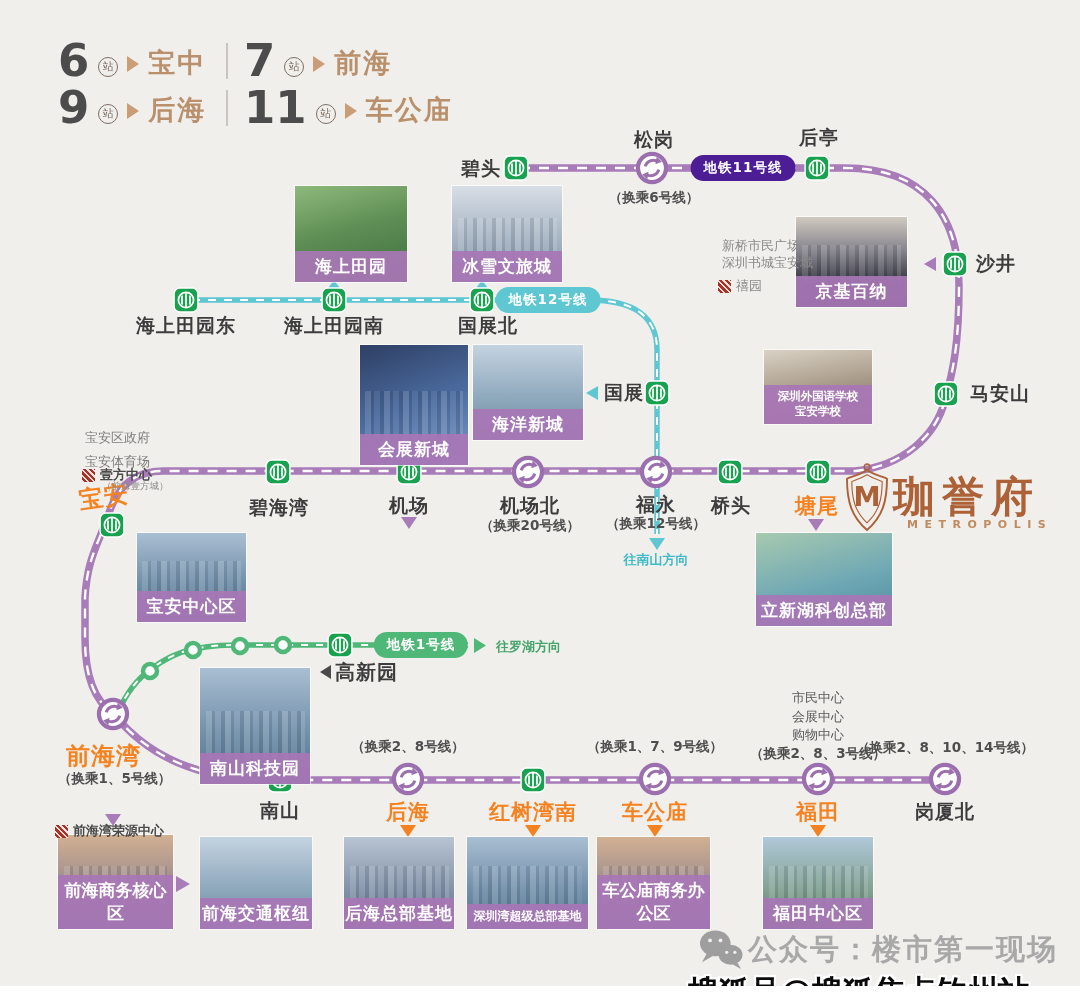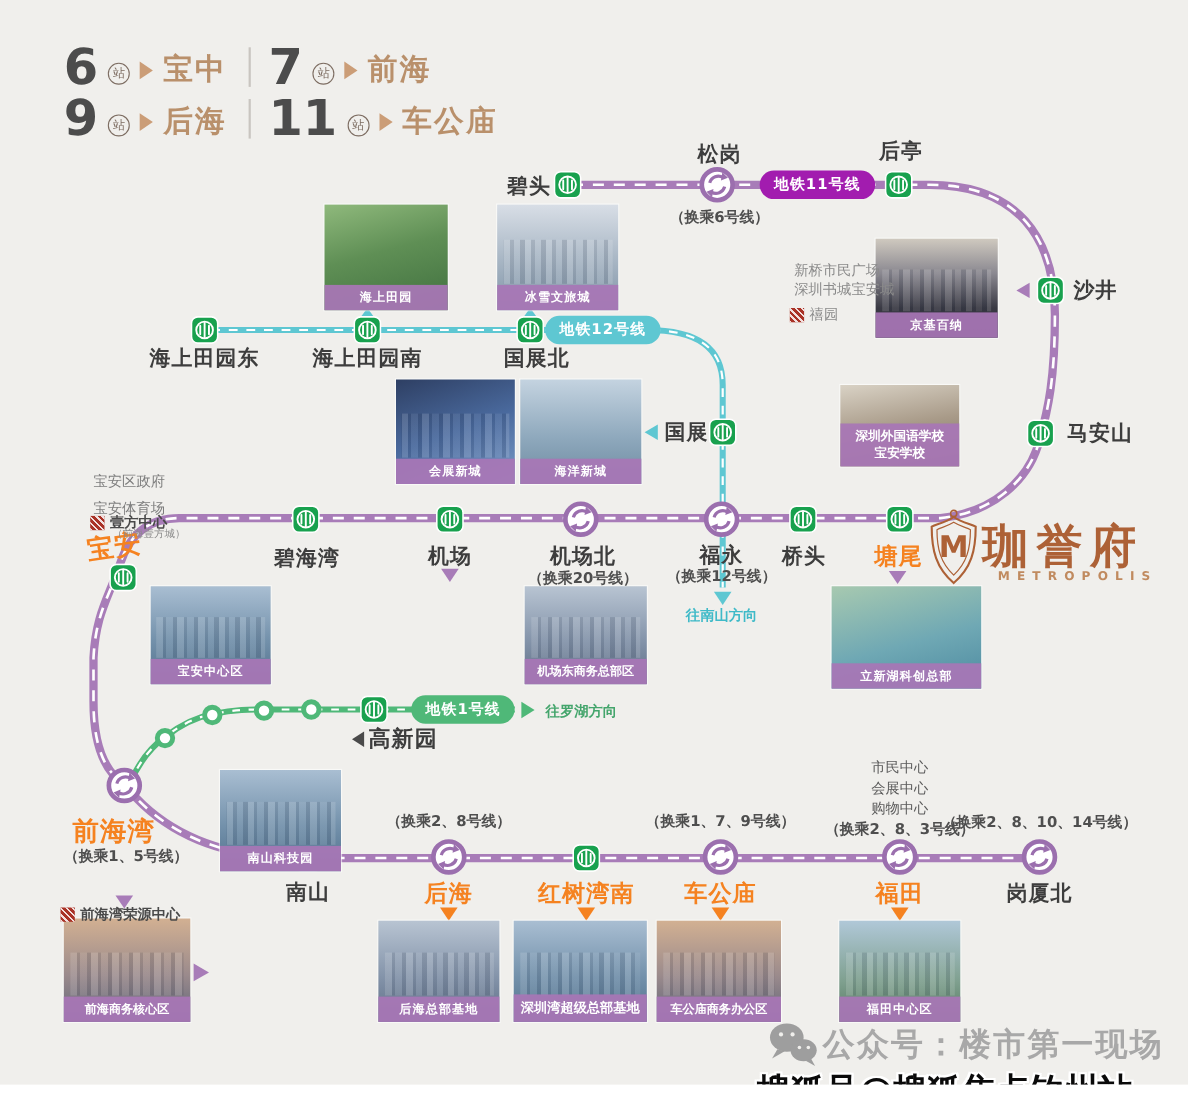--- a/index.html
+++ b/index.html
@@ -16,21 +16,21 @@
             font-size:11px;display:flex;align-items:center;justify-content:center;margin-top:12px;}
   .tri-r{width:0;height:0;border-top:8px solid transparent;border-bottom:8px solid transparent;
          border-left:12px solid #cb9d77;margin-top:6px;}
   .hdr-dest{font-size:27px;font-weight:800;color:#b9906b;margin-top:4px;letter-spacing:2px;}
   .hdr-div{width:2px;height:36px;background:#c9c5c0;margin:0 16px;}
   .w150{min-width:152px;}
 
   
   .pill{position:absolute;transform:translate(-50%,-50%);color:#fff;font-weight:700;font-size:13.5px;
         padding:4px 13px;border-radius:999px;white-space:nowrap;letter-spacing:1px;z-index:6;}
-  .pill-purple{background:#a21caf;}
+  .pill-purple{background:#4c1d95;}
   .pill-teal{background:#5ec7d2;}
   .pill-green{background:#4fb878;}
 
   
   .lbl{position:absolute;transform:translate(-50%,-50%);font-weight:700;font-size:19px;color:#3d3d3d;
        white-space:nowrap;z-index:7;letter-spacing:1px;}
   .lbl-l{transform:translate(0,-50%);}
   .orange{color:#f58220;font-size:21px;}
   .big-orange{color:#f58220;font-size:24px;}
   .note{font-size:13.5px;font-weight:600;color:#4e4e4e;letter-spacing:0;}
@@ -44,21 +44,21 @@
   .brand-txt{font-size:13px;font-weight:700;color:#4a4a4a;letter-spacing:0;}
   .brand-txt-gray{font-size:13px;font-weight:400;color:#8a8a8a;letter-spacing:0;}
 
   
   .poi{position:absolute;z-index:5;box-shadow:0 0 0 1px rgba(255,255,255,.6);}
   .ph{position:absolute;inset:0;}
   .sky::after{content:"";position:absolute;left:5%;right:5%;bottom:24px;height:42%;opacity:.45;
       background:repeating-linear-gradient(90deg,rgba(255,255,255,.30) 0 6px,rgba(25,35,55,.25) 6px 9px,
       rgba(255,255,255,.15) 9px 15px,rgba(25,35,55,.3) 15px 19px);}
   .poi-label{position:absolute;left:0;right:0;bottom:0;background:rgba(168,118,182,.93);color:#fff;
-             font-size:11px;font-weight:700;text-align:center;padding:4px 0;letter-spacing:1px;z-index:2;}
+             font-size:17px;font-weight:700;text-align:center;padding:4px 0;letter-spacing:1px;z-index:2;}
   .poi-label .ln{display:block;line-height:1.35;}
   .ph-park{background:linear-gradient(165deg,#8fb97c 0%,#5f8f55 45%,#40703f 100%);}
   .ph-ice{background:linear-gradient(180deg,#d8dee6 0%,#aab8c6 50%,#7f93a6 100%);}
   .ph-mall{background:linear-gradient(180deg,#cfc9bf 0%,#8a8890 35%,#3a3a44 70%,#222230 100%);}
   .ph-expo{background:linear-gradient(160deg,#2e3f63 0%,#4a6a9e 50%,#7c9cc8 100%);}
   .ph-coast{background:linear-gradient(180deg,#c4d3e0 0%,#8fa9bd 55%,#6d8aa0 100%);}
   .ph-campus{background:linear-gradient(170deg,#d9d2c5 0%,#a89a88 50%,#7b6f60 100%);}
   .ph-city{background:linear-gradient(180deg,#a9bed2 0%,#7391ab 55%,#51708c 100%);}
   .ph-airport{background:linear-gradient(180deg,#ccd8e4 0%,#9fb0c2 50%,#7e90a6 100%);}
   .ph-cityb{background:linear-gradient(180deg,#b8c4d2 0%,#8494aa 55%,#5d6d85 100%);}
@@ -257,54 +257,54 @@
     <div class="poi-label">海上田园</div>
   </div>
   <div class="poi" style="left:452px;top:186px;width:110px;height:96px;">
     <div class="ph ph-ice sky"></div>
     <div class="poi-label">冰雪文旅城</div>
   </div>
   <div class="poi" style="left:796px;top:217px;width:111px;height:90px;">
     <div class="ph ph-mall sky"></div>
     <div class="poi-label">京基百纳</div>
   </div>
-  <div class="poi" style="left:360px;top:345px;width:108px;height:95px;">
+  <div class="poi" style="left:360px;top:345px;width:108px;height:120px;">
     <div class="ph ph-expo sky"></div>
     <div class="poi-label">会展新城</div>
   </div>
   <div class="poi" style="left:473px;top:345px;width:110px;height:95px;">
     <div class="ph ph-coast"></div>
     <div class="poi-label">海洋新城</div>
   </div>
   <div class="poi" style="left:764px;top:350px;width:108px;height:74px;">
     <div class="ph ph-campus"></div>
     <div class="poi-label" style="font-size:11.5px;letter-spacing:0;">
       <span class="ln">深圳外国语学校</span>
       <span class="ln">宝安学校</span>
     </div>
   </div>
   <div class="poi" style="left:137px;top:533px;width:109px;height:89px;">
     <div class="ph ph-city sky"></div>
     <div class="poi-label">宝安中心区</div>
   </div>
-  <div class="poi" style="left:477px;top:533px;width:111px;height:89px;">
-    <div class="ph ph-cityb sky"></div>
-    <div class="poi-label" style="letter-spacing:0;">机场东商务总部区</div>
-  </div>
   <div class="poi" style="left:756px;top:533px;width:136px;height:93px;">
     <div class="ph ph-lake"></div>
     <div class="poi-label">立新湖科创总部</div>
   </div>
-  <div class="poi" style="left:200px;top:700px;width:110px;height:92px;">
+  <div class="poi" style="left:200px;top:668px;width:110px;height:116px;">
     <div class="ph ph-city sky"></div>
     <div class="poi-label">南山科技园</div>
   </div>
   <div class="poi" style="left:58px;top:835px;width:115px;height:94px;">
     <div class="ph ph-sunset sky"></div>
     <div class="poi-label" style="letter-spacing:0;">前海商务核心区</div>
+  </div>
+  <div class="poi" style="left:200px;top:837px;width:112px;height:92px;">
+    <div class="ph ph-coast"></div>
+    <div class="poi-label">前海交通枢纽</div>
   </div>
   <div class="poi" style="left:344px;top:837px;width:110px;height:92px;">
     <div class="ph ph-cityb sky"></div>
     <div class="poi-label">后海总部基地</div>
   </div>
   <div class="poi" style="left:467px;top:837px;width:121px;height:92px;">
     <div class="ph ph-city sky"></div>
     <div class="poi-label" style="font-size:12px;letter-spacing:0;">深圳湾超级总部基地</div>
   </div>
   <div class="poi" style="left:597px;top:837px;width:113px;height:92px;">

